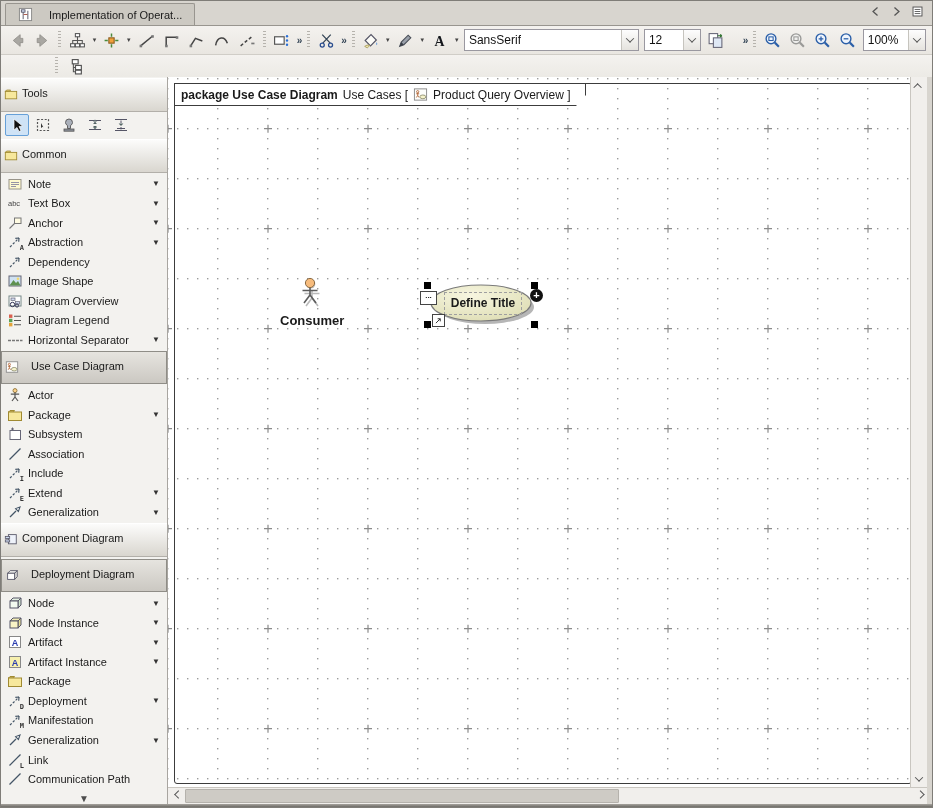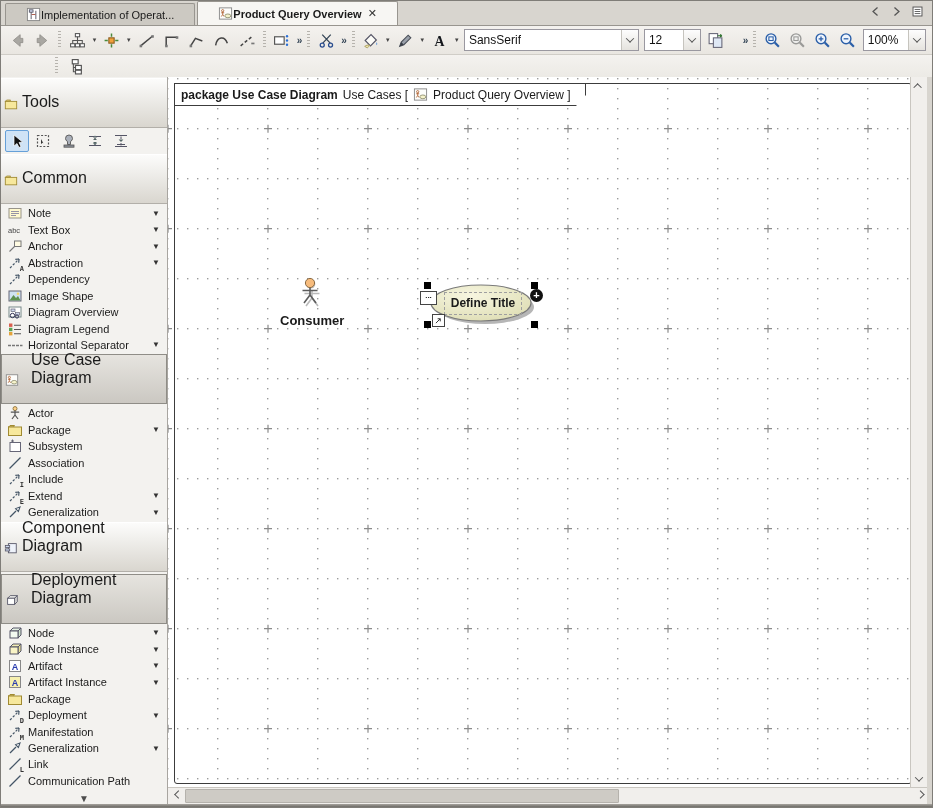--- a/index.html
+++ b/index.html
@@ -2,21 +2,21 @@
 <html><head>
 <meta charset="utf-8">
 <style>
   html,body{margin:0;padding:0;}
   body{width:933px;height:808px;font-family:"Liberation Sans","DejaVu Sans",sans-serif;font-size:11px;color:#1a1a1a;background:#d8d5cf;}
   .win{position:relative;width:931px;height:806px;border:1px solid #7f7d78;background:#d8d5cf;display:flex;flex-direction:column;overflow:hidden;}
   .defs{position:absolute;width:0;height:0;}
   .ic{width:16px;height:16px;flex:0 0 auto;}
   
   .tabbar{height:24px;background:#d8d5cf;border-bottom:1px solid #98958f;display:flex;align-items:flex-end;padding-left:4px;position:relative;}
-  .tab{height:21px;display:flex;align-items:center;gap:0;padding:0 20px;border:1px solid #98958f;border-bottom:none;background:#ccc9c2;margin-right:2px;border-radius:2px 2px 0 0;cursor:default;}
+  .tab{height:21px;display:flex;align-items:center;gap:16px;padding:0 12px;border:1px solid #98958f;border-bottom:none;background:#ccc9c2;margin-right:2px;border-radius:2px 2px 0 0;cursor:default;}
   .tab .ic{width:15px;height:15px;}
   .tab.active{background:#f7f6f3;height:23px;font-weight:bold;}
   .tab .close{font-size:11px;font-weight:bold;color:#333;margin-left:6px;cursor:pointer;}
   .navicons{position:absolute;right:8px;top:4px;display:flex;gap:8px;align-items:center;}
   .navicons .ic{width:13px;height:13px;}
   
   .tb1{height:28px;background:linear-gradient(#f4f2ef,#e9e6e1);display:flex;align-items:center;padding:0 4px;gap:1px;border-bottom:1px solid #d0cdc7;}
   .tb2{height:22px;background:linear-gradient(#f4f2ef,#eceae5);display:flex;align-items:center;padding:0 4px;gap:1px;}
   .tbtn{width:24px;height:22px;display:flex;align-items:center;justify-content:center;border:1px solid transparent;border-radius:2px;}
   .tbtn .ic{width:17px;height:17px;}
@@ -27,21 +27,21 @@
   .combo .val{font-size:12px;color:#111;white-space:nowrap;overflow:hidden;text-align:center;}
   .combo .cbtn{width:16px;height:100%;display:flex;align-items:center;justify-content:center;background:linear-gradient(#fdfdfd,#e5e3de);border-left:1px solid #c6c4be;}
   .chev{width:5px;height:5px;border-left:1.6px solid #555;border-top:1.6px solid #555;display:inline-block;}
   .chev.down{transform:rotate(225deg) translate(1px,1px);}
   .chev.up{transform:rotate(45deg) translateY(2px);}
   .chev.left{transform:rotate(-45deg) translateX(2px);}
   .chev.right{transform:rotate(135deg) translateX(-2px);}
   
   .content{flex:1;display:flex;min-height:0;}
   .sidebar{width:166px;flex:0 0 166px;background:#f3f2ef;border-right:1px solid #a8a5a0;overflow:hidden;display:flex;flex-direction:column;}
-  .sec{height:16px;margin:1px 0;display:flex;align-items:flex-end;gap:4px;padding:16px 3px;background:linear-gradient(#fcfcfb,#d9d6cf);border-top:1px solid #fff;border-bottom:1px solid #b2afa9;font-size:16px;cursor:default;}
+  .sec{height:16px;margin:1px 0;display:flex;align-items:flex-start;gap:4px;padding:8px 3px;background:linear-gradient(#fcfcfb,#d9d6cf);border-top:1px solid #fff;border-bottom:1px solid #b2afa9;font-size:11px;cursor:default;}
   .sec .ic{width:14px;height:14px;}
   .sec.sel{background:linear-gradient(#e6e4df,#cbc8c2);border:1px solid #8f8d87;gap:12px;}
   .toolrow{height:24px;display:flex;align-items:center;gap:2px;padding:1px 4px;}
   .toolrow .tbn{width:22px;height:20px;display:flex;align-items:center;justify-content:center;border:1px solid transparent;border-radius:2px;}
   .toolrow .tbn.sel{background:#cfe3f6;border-color:#66a0d8;}
   .item{height:20px;display:flex;align-items:center;gap:5px;padding:0 6px;position:relative;cursor:default;}
   .item .lbl{font-size:11px;white-space:nowrap;}
   .item .ddm{position:absolute;right:7px;font-size:8px;color:#333;}
   .icwrap{position:relative;width:16px;height:16px;flex:0 0 auto;}
   .icwrap .ltr{position:absolute;right:-1px;bottom:-2px;font-size:7px;font-weight:bold;color:#333;font-family:"DejaVu Sans Mono",monospace;}
@@ -315,27 +315,20 @@
         </symbol>
     </defs>
   </svg>
 
   <div class="tabbar">
     <div class="tab">
       <svg class="ic">
           <use href="#t-seqicon"></use>
         </svg>
       <span>Implementation of Operat...</span>
-    </div>
-    <div class="tab active">
-      <svg class="ic">
-          <use href="#i-ucd"></use>
-        </svg>
-      <span>Product Query Overview</span>
-      <span class="close">✕</span>
     </div>
     <div class="navicons">
       <svg class="ic">
           <use href="#n-left"></use>
         </svg>
       <svg class="ic">
           <use href="#n-right"></use>
         </svg>
       <svg class="ic">
           <use href="#n-list"></use>

